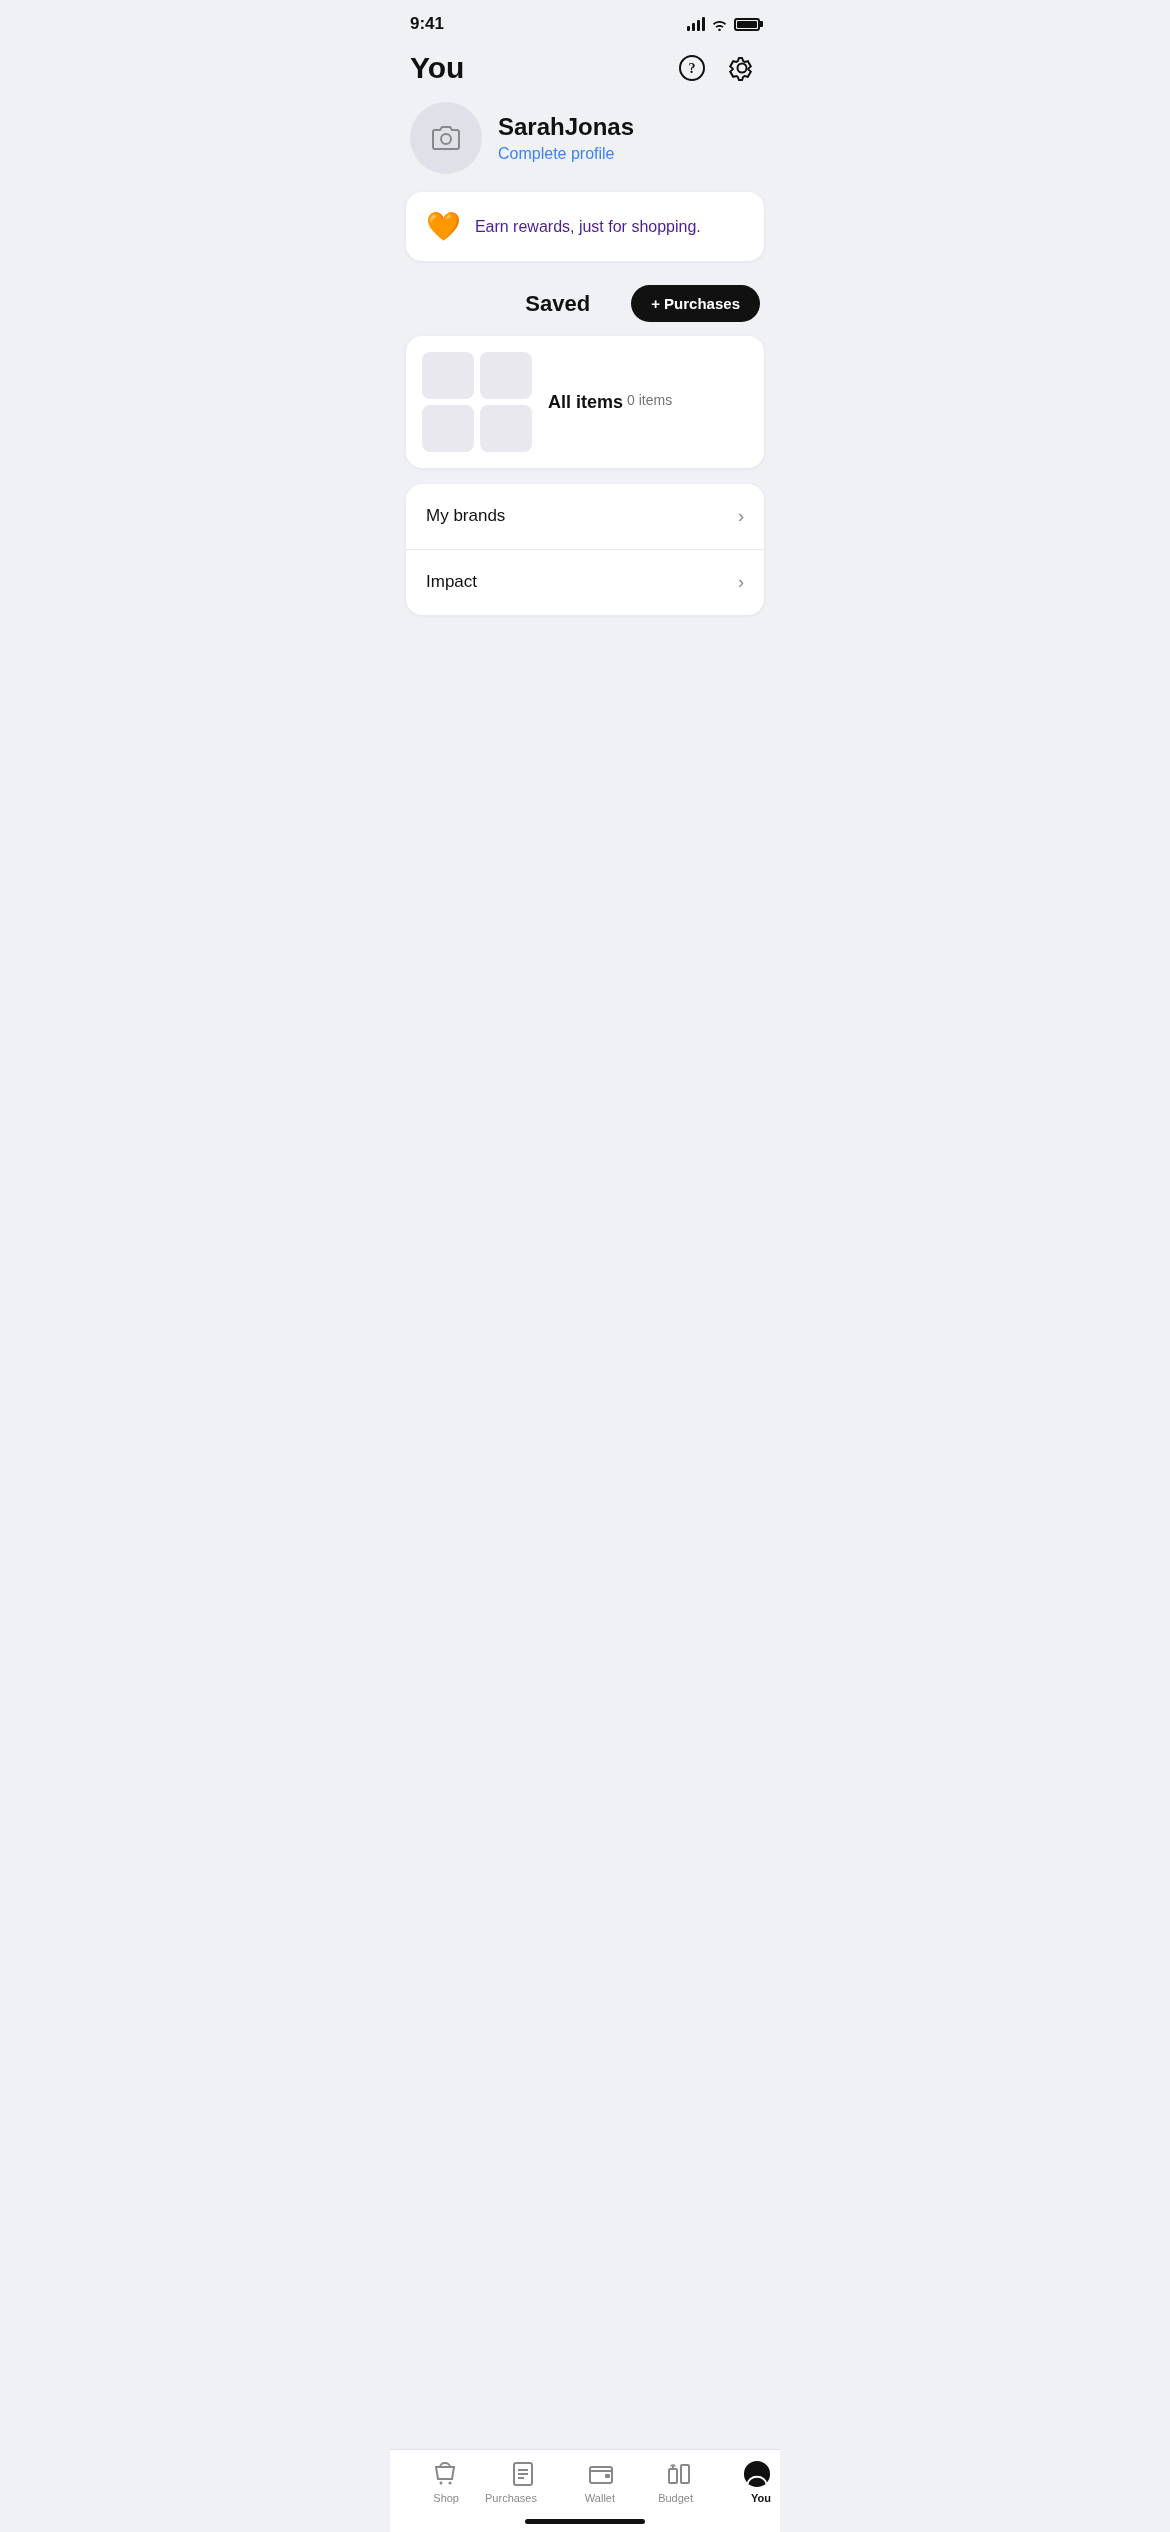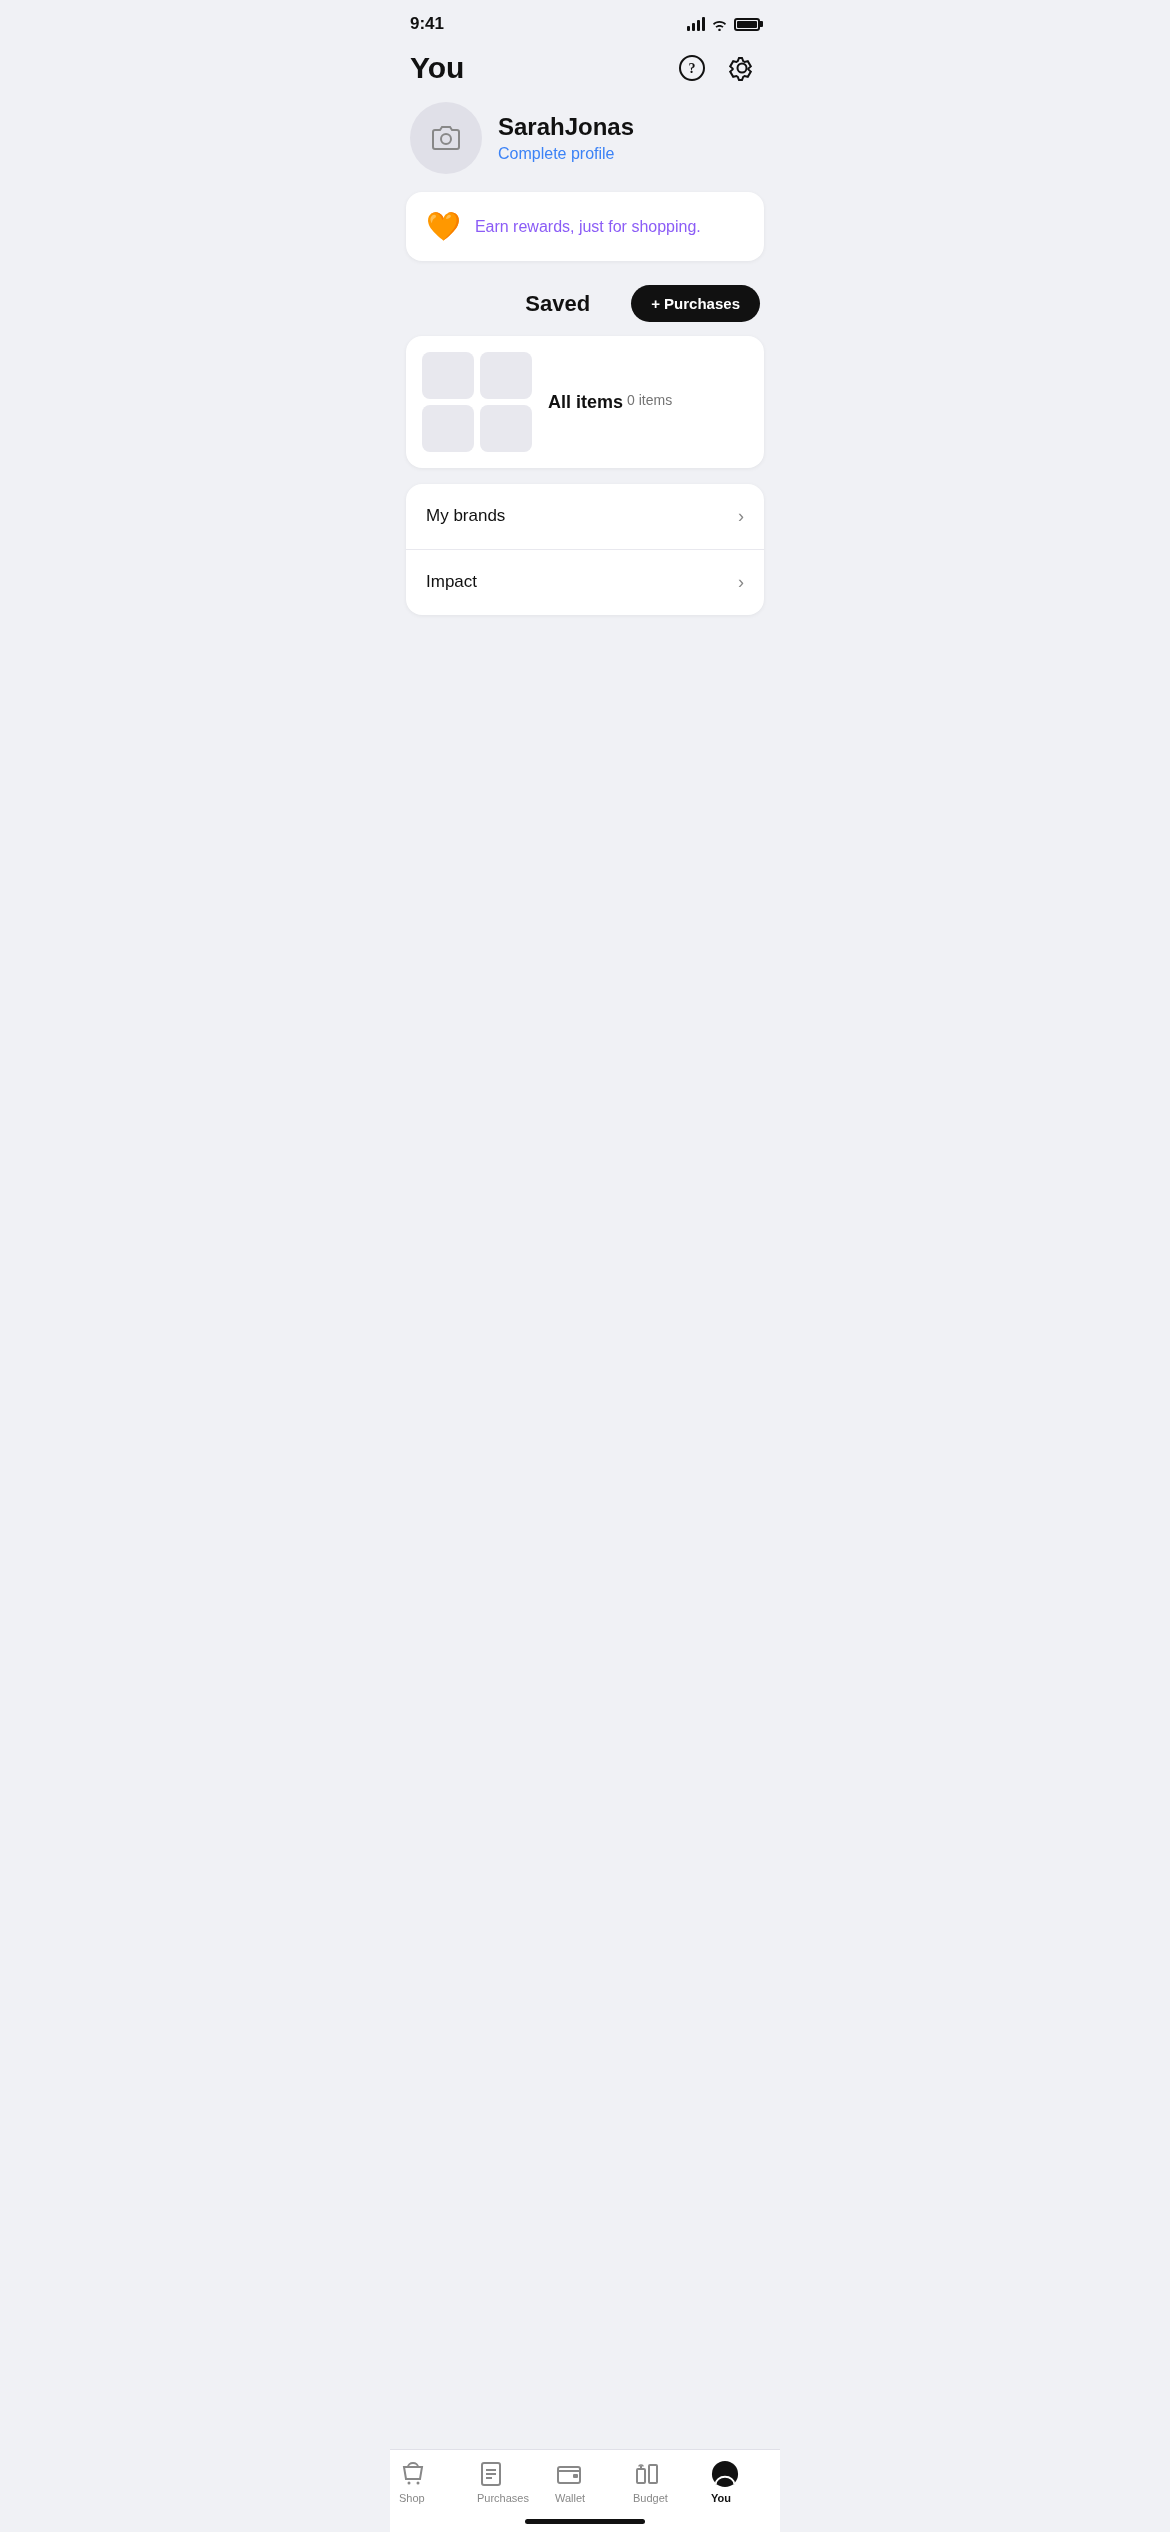--- a/index.html
+++ b/index.html
@@ -167,21 +167,21 @@
       box-shadow: 0 1px 4px rgba(0,0,0,0.06);
     }
 
     .rewards-emoji {
       font-size: 28px;
       flex-shrink: 0;
     }
 
     .rewards-text {
       font-size: 16px;
-      color: #8b5cf6;
+      color: #4c1d95;
     }
 
     .saved-header {
       display: flex;
       justify-content: flex-end;
       align-items: center;
       margin-bottom: 14px;
       padding: 0 4px;
       gap: 41px;
     }
@@ -291,21 +291,21 @@
       display: flex;
       justify-content: space-around;
       align-items: flex-end;
       padding: 10px 0 28px;
       border-top: 1px solid #e0e0e8;
     }
 
     .tab-item {
       display: flex;
       flex-direction: column;
-      align-items: flex-start;
+      align-items: flex-end;
       gap: 4px;
       cursor: pointer;
       min-width: 60px;
     }
 
     .tab-icon {
       width: 28px;
       height: 28px;
       display: flex;
       align-items: center;

